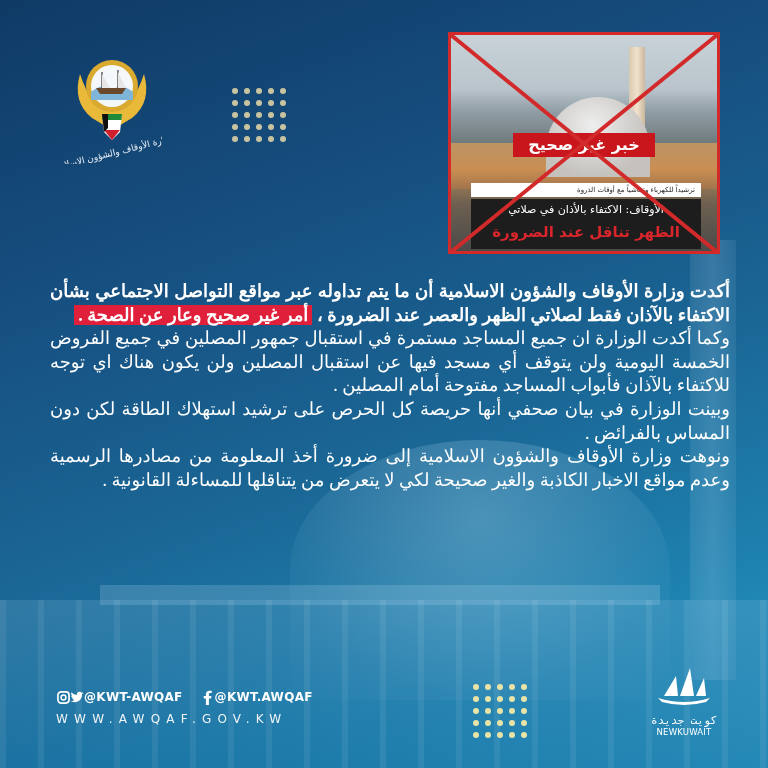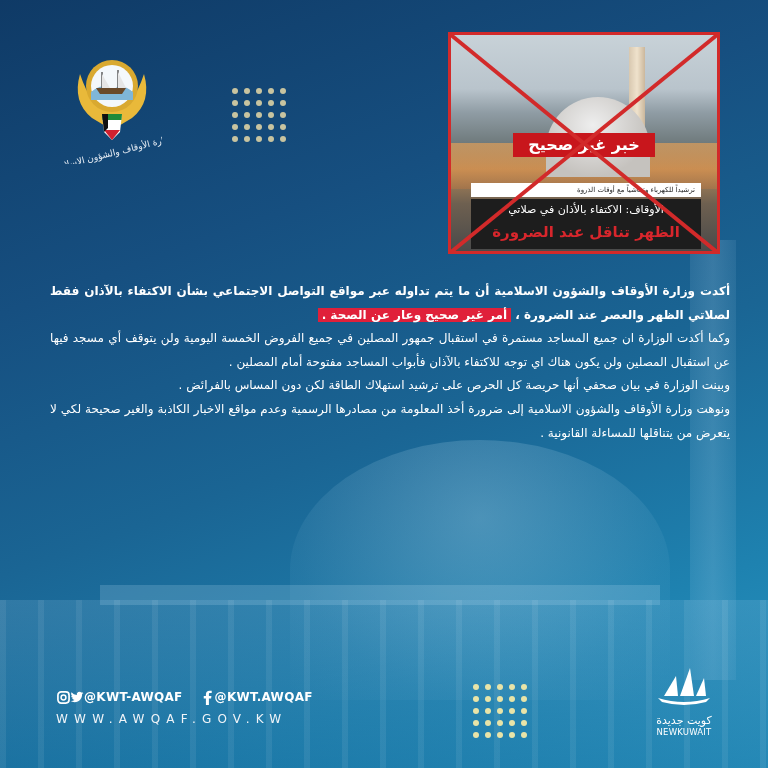--- a/index.html
+++ b/index.html
@@ -78,36 +78,36 @@
     background: #1d1d1d; direction: rtl; text-align: center;
   }
   .headline-box .l1 { color: #fff; font-size: 11px; line-height: 22px; }
   .headline-box .l2 { color: #d8262c; font-size: 15px; font-weight: bold; line-height: 22px; }
   .cross { position: absolute; inset: 0; }
 
   
   .article {
     position: absolute; left: 50px; right: 38px; top: 280px;
     direction: rtl; text-align: justify; text-align-last: right;
-    font-size: 12px; line-height: 23.6px;
+    font-size: 18px; line-height: 23.6px; font-family: Liberation Serif, serif;
   }
   .article p { margin: 0; }
   .article .lead { font-weight: bold; }
   .highlight {
     background: #e0203a; color: #fff; padding: 0 4px; font-weight: bold;
   }
 
   
   .social { position: absolute; left: 56px; top: 690px; display: flex; align-items: center; gap: 0; font-size: 12px; font-weight: bold; letter-spacing: 0.3px; }
   .social .ic { width: 14px; height: 14px; display: inline-flex; align-items: center; justify-content: center; }
   .social .gap { width: 18px; }
   .website { position: absolute; left: 56px; top: 712px; font-size: 12px; letter-spacing: 6.2px; color: #f0f4f8; }
 
   .newkuwait { position: absolute; left: 648px; top: 664px; width: 72px; text-align: center; }
-  .newkuwait .ar { font-size: 11px; direction: rtl; color: #fff; margin-top: 2px; }
+  .newkuwait .ar { font-size: 11px; direction: rtl; color: #fff; margin-top: 2px; font-family: Liberation Mono, monospace; }
   .newkuwait .en { font-size: 8.5px; font-weight: normal; color: #fff; letter-spacing: 0.2px; }
 </style>
 </head>
 <body>
 
 <div class="bg-scene">
   <div class="bg-dome"></div>
   <div class="bg-minaret"></div>
   <div class="bg-roof"></div>
   <div class="bg-building"></div>

